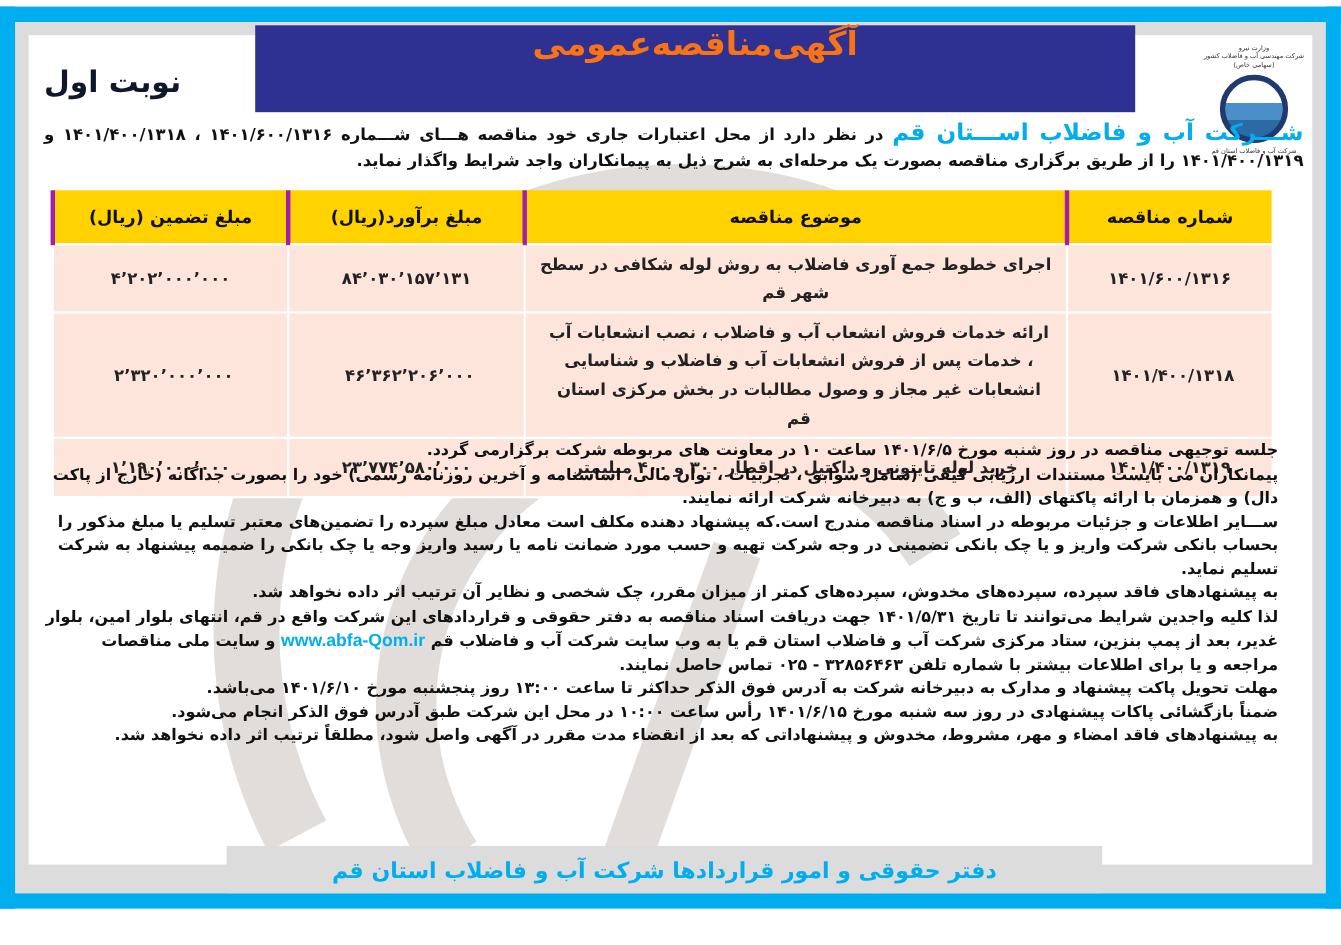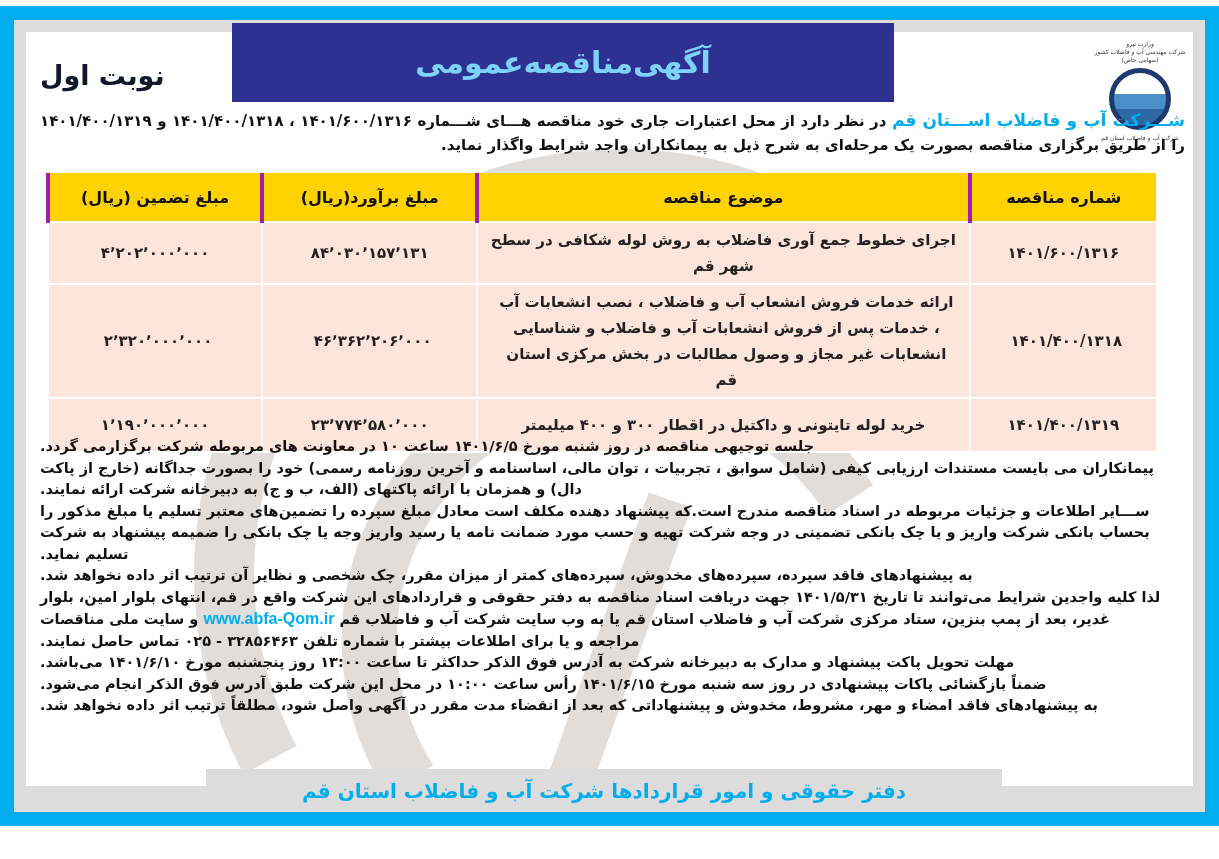--- a/index.html
+++ b/index.html
@@ -13,61 +13,61 @@
     box-sizing:border-box;
   }
   .frame-blue-top { position:absolute; left:0; top:6px; width:1219px; height:14px; background:#00aeef; }
   .frame-blue-left { position:absolute; left:0; top:6px; width:14px; height:820px; background:#00aeef; }
   .frame-blue-right { position:absolute; right:0; top:6px; width:14px; height:820px; background:#00aeef; }
   .frame-blue-bottom { position:absolute; left:0; top:812px; width:1219px; height:14px; background:#00aeef; }
   .frame-grey { position:absolute; left:14px; top:20px; width:1191px; height:792px; background:#dcdcdc; }
   .paper { position:absolute; left:26px; top:32px; width:1167px; height:754px; background:#ffffff; }
 
   .title-box {
-    position:absolute; left:232px; top:23px; width:662px; height:79px;
-    background:#2e3192; color:#7dd3fc; display:flex; align-items:center; justify-content:center;
+    position:absolute; left:232px; top:23px; width:800px; height:79px;
+    background:#2e3192; color:#f97316; display:flex; align-items:flex-start; justify-content:center;
     font-size:30px; font-weight:bold; direction:rtl;
   }
   .round-label {
     position:absolute; left:40px; top:60px; font-size:27px; font-weight:bold; color:#0f172a; direction:rtl;
   }
   .logo {
     position:absolute; left:1090px; top:40px; width:100px; height:120px; text-align:center; direction:rtl;
   }
   .logo .tiny { font-size:6px; color:#333; line-height:8px; }
   .logo .circle {
     width:52px; height:52px; border-radius:50%; border:5px solid #1f3a6e; margin:4px auto;
     background:linear-gradient(180deg,#fff 0 40%, #4a8fc8 40% 70%, #2b6aa5 70%);
   }
 
   .intro {
     position:absolute; left:40px; top:108px; width:1145px; direction:rtl; text-align:justify;
     font-size:15px; font-weight:bold; line-height:24px; color:#111;
   }
-  .intro .company { color:#00aeef; font-size:17px; }
+  .intro .company { color:#00aeef; font-size:21px; }
 
   table.tenders {
     position:absolute; left:46px; top:173px; width:1112px; border-collapse:collapse; direction:rtl;
     font-size:15px; font-weight:bold; color:#222;
   }
   table.tenders th {
     background:#ffd200; height:46px; font-size:16px; color:#111; border-left:4px solid #a21caf; border-right:2px solid #fff;
   }
   table.tenders td {
     background:#fde5dc; border:2px solid #fff; text-align:center; padding:4px 10px; line-height:26px;
   }
   table.tenders td.num { width:165px; }
   table.tenders td.subj { width:510px; text-align:center;margin-top:16px; }
   table.tenders td.money { width:195px; }
   table.tenders tr.r1 td { height:40px; }
   table.tenders tr.r2 td { height:94px;padding-left:16px; }
   table.tenders tr.r3 td { height:44px; }
 
   .body-text {
-    position:absolute; left:40px; top:436px; width:1122px; direction:rtl; text-align:left;
+    position:absolute; left:40px; top:400px; width:1122px; direction:rtl; text-align:right;
     font-size:14.5px; font-weight:bold; line-height:21.5px; color:#111;
   }
   .body-text p { margin:0; }
   .body-text .url { color:#00aeef; font-family:"Liberation Sans", sans-serif; font-size:16px; direction:ltr; unicode-bidi:embed; }
 
   .footer-box {
     position:absolute; left:206px; top:769px; width:796px; height:43px; background:#dcdcdc;
     display:flex; align-items:center; justify-content:center; direction:rtl;
     color:#00aeef; font-size:20px; font-weight:bold;
   }

